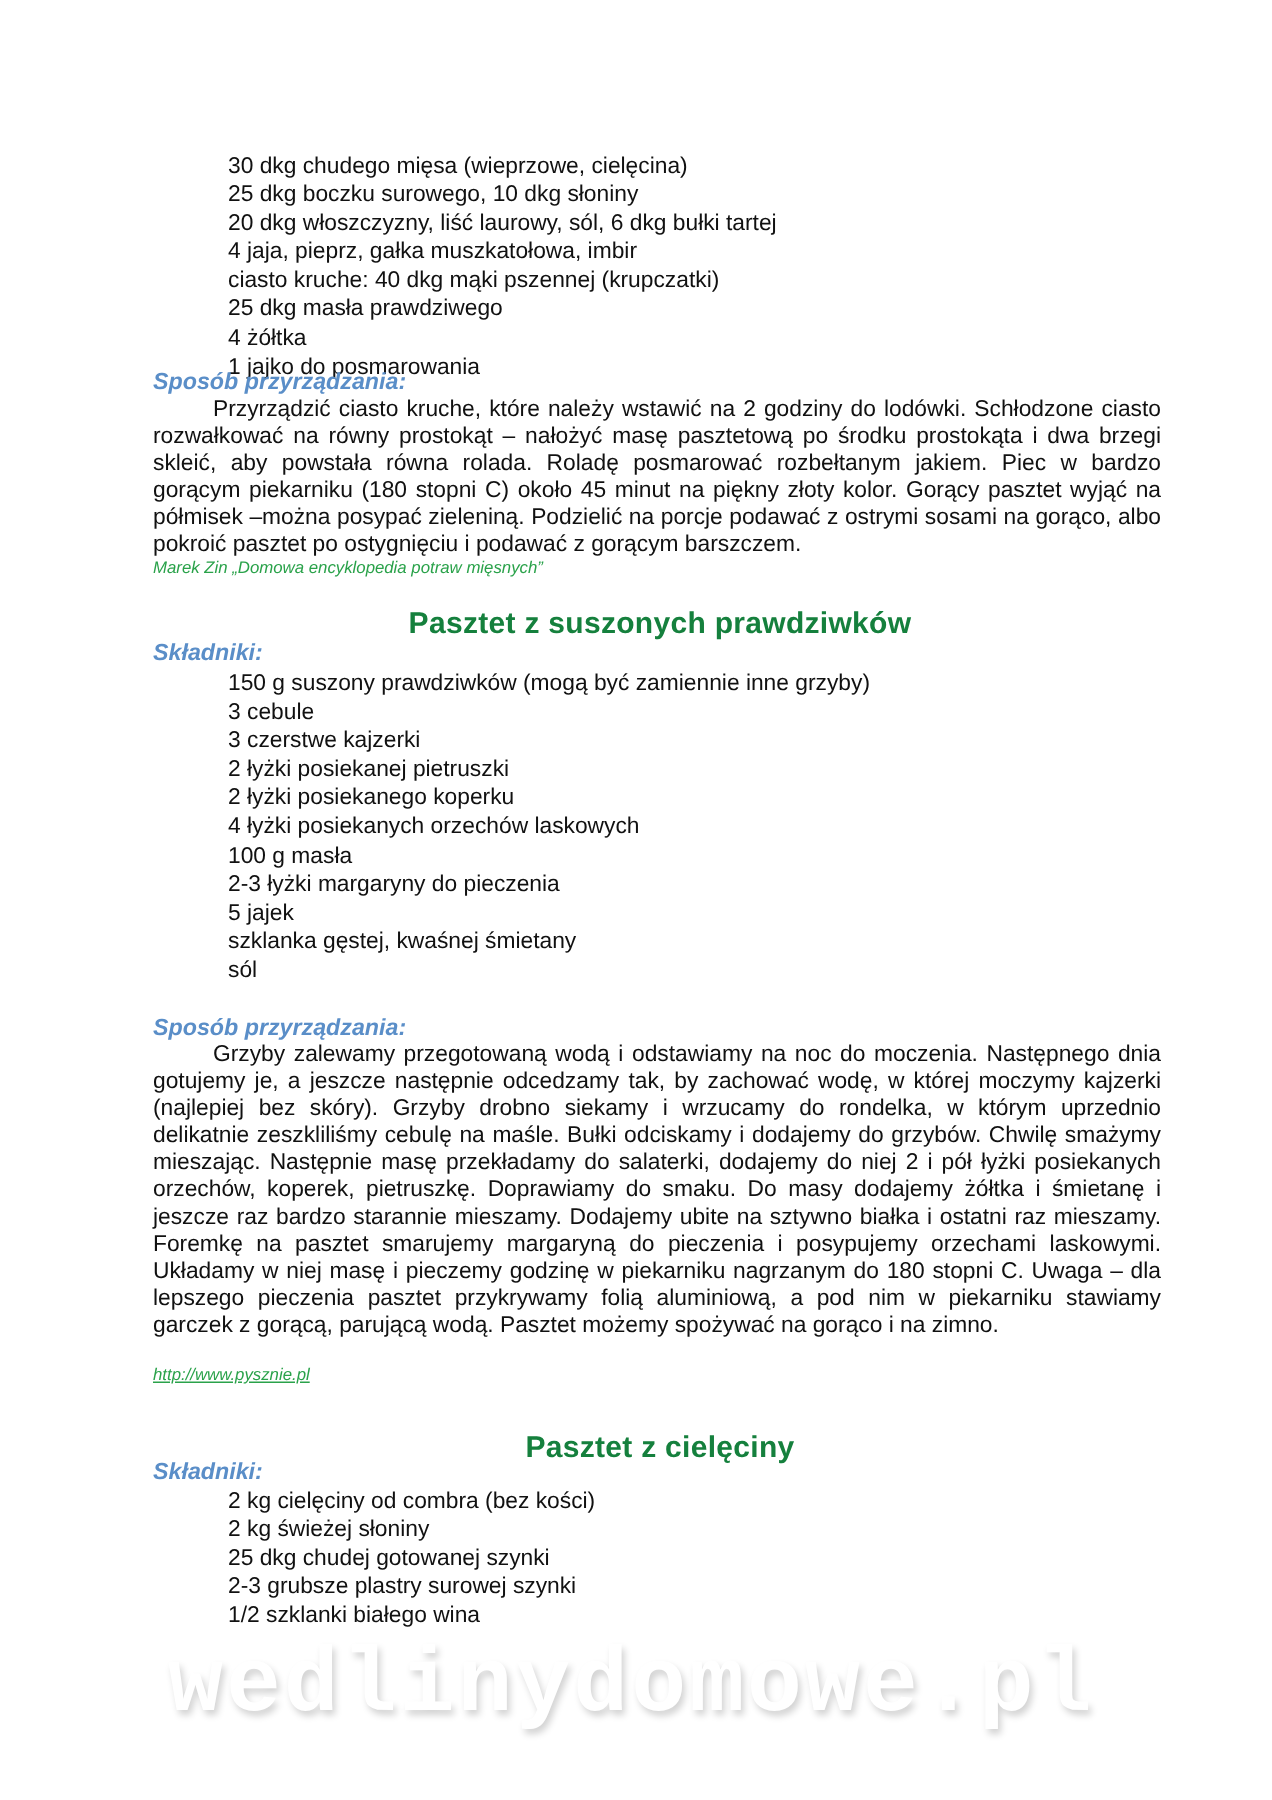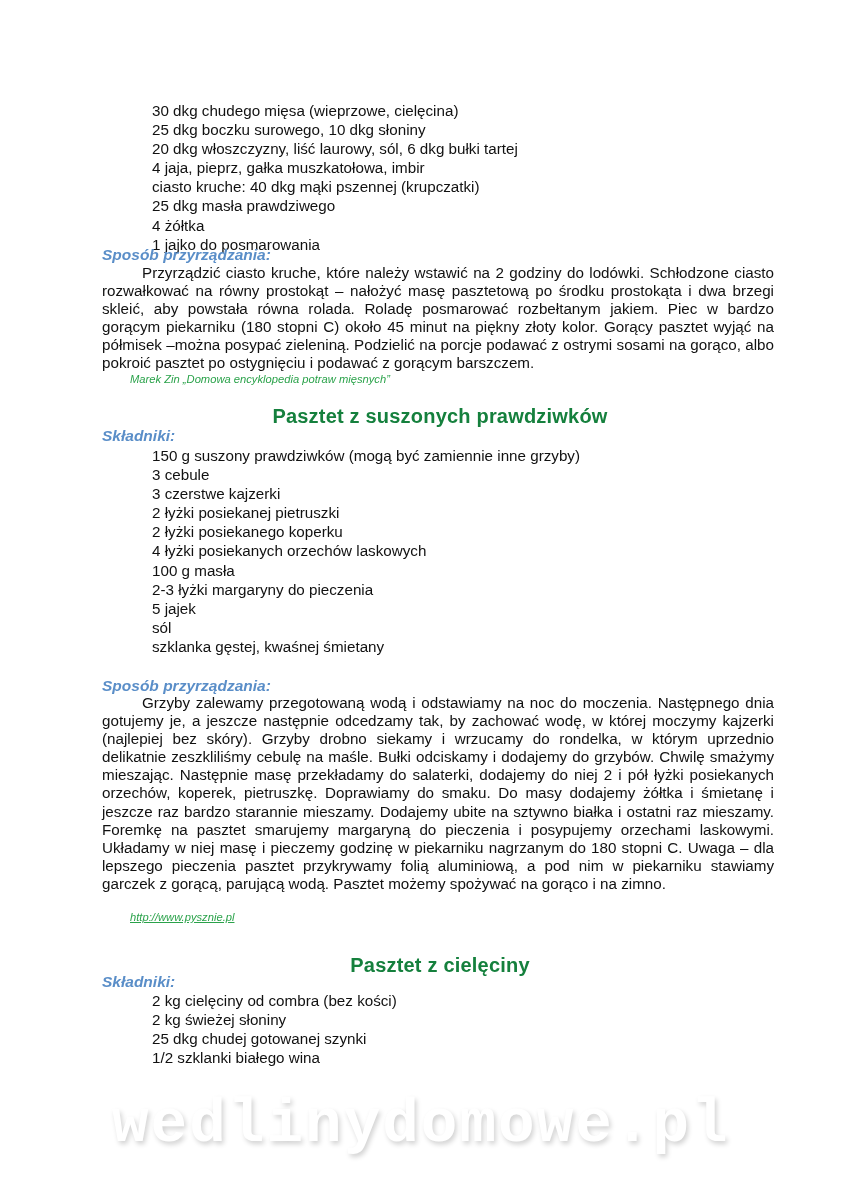--- a/index.html
+++ b/index.html
@@ -3,21 +3,21 @@
   <meta charset="utf-8">
   <style>
     html, body { margin: 0; padding: 0; background: #ffffff; }
     body { width: 848px; height: 1200px; position: relative; overflow: hidden; font-family: "Liberation Sans", sans-serif; color: #111; }
     .page { position: absolute; left: 0; top: 0; width: 848px; height: 988px; }
     .ingredients { position: absolute; left: 152px; margin: 0; padding: 0; list-style: none; font-size: 15.2px; line-height: 19.1px; }
     .ingredients li { white-space: nowrap; }
     .label { position: absolute; left: 102px; font-size: 15.5px; font-weight: bold; font-style: italic; color: #5a8ec8; }
     .para { position: absolute; left: 102px; width: 672px; font-size: 15.2px; line-height: 18.1px; text-align: justify; margin: 0; }
     .para .indent { display: inline-block; width: 40px; }
-    .source { position: absolute; left: 102px; font-size: 11.2px; font-style: italic; color: #2aa24a; margin-left: 28px; }
+    .source { position: absolute; left: 102px; font-size: 11.2px; font-style: italic; color: #2aa24a; }
     .source.link { text-decoration: underline; }
     .title { position: absolute; left: 16px; width: 848px; text-align: center; font-size: 20px; font-weight: bold; color: #15803d; letter-spacing: 0.2px; }
     .watermark { position: absolute; left: 112px; top: 1090px; width: 640px; font-family: Liberation Mono, monospace; font-weight: bold; font-size: 61px; letter-spacing: 2px; color: #ffffff; text-shadow: 2px 3px 5px rgba(0,0,0,0.18); white-space: nowrap; }
   </style>
 </head>
 <body>
 
 <div class="page">
 
   <ul class="ingredients" style="top:101px">
@@ -39,30 +39,31 @@
   <ul class="ingredients" style="top:446px">
     <li>150 g suszony prawdziwków (mogą być zamiennie inne grzyby)</li>
     <li>3 cebule</li>
     <li>3 czerstwe kajzerki</li>
     <li>2 łyżki posiekanej pietruszki</li>
     <li>2 łyżki posiekanego koperku</li>
     <li>4 łyżki posiekanych orzechów laskowych</li>
     <li>100 g masła</li>
     <li>2-3 łyżki margaryny do pieczenia</li>
     <li>5 jajek</li>
+    <li>szklanka gęstej, kwaśnej śmietany</li>
     <li>sól</li>
-    <li>szklanka gęstej, kwaśnej śmietany</li>
   </ul>
   <div class="label" style="top:677px">Sposób przyrządzania:</div>
   <p class="para" style="top:694px"><span class="indent"></span><span>Grzyby zalewamy przegotowaną wodą i odstawiamy na noc do moczenia. Następnego dnia gotujemy je, a jeszcze następnie odcedzamy tak, by zachować wodę, w której moczymy kajzerki (najlepiej bez skóry). Grzyby drobno siekamy i wrzucamy do rondelka, w którym uprzednio delikatnie zeszkliliśmy cebulę na maśle. Bułki odciskamy i dodajemy do grzybów. Chwilę smażymy mieszając. Następnie masę przekładamy do salaterki, dodajemy do niej 2 i pół łyżki posiekanych orzechów, koperek, pietruszkę. Doprawiamy do smaku. Do masy dodajemy żółtka i śmietanę i jeszcze raz bardzo starannie mieszamy. Dodajemy ubite na sztywno białka i ostatni raz mieszamy. Foremkę na pasztet smarujemy margaryną do pieczenia i posypujemy orzechami laskowymi. Układamy w niej masę i pieczemy godzinę w piekarniku nagrzanym do 180 stopni C. Uwaga – dla lepszego pieczenia pasztet przykrywamy folią aluminiową, a pod nim w piekarniku stawiamy garczek z gorącą, parującą wodą. Pasztet możemy spożywać na gorąco i na zimno.</span></p>
   <div class="source link" style="top:911px">http://www.pysznie.pl</div>
 
   <div class="title" style="top:954px">Pasztet z cielęciny</div>
   <div class="label" style="top:973px">Składniki:</div>
   <ul class="ingredients" style="top:991px">
     <li>2 kg cielęciny od combra (bez kości)</li>
     <li>2 kg świeżej słoniny</li>
     <li>25 dkg chudej gotowanej szynki</li>
+    <li>2-3 grubsze plastry surowej szynki</li>
     <li>1/2 szklanki białego wina</li>
   </ul>
 
   <div class="watermark">wedlinydomowe.pl</div>
 </div>
 
 </body></html>

